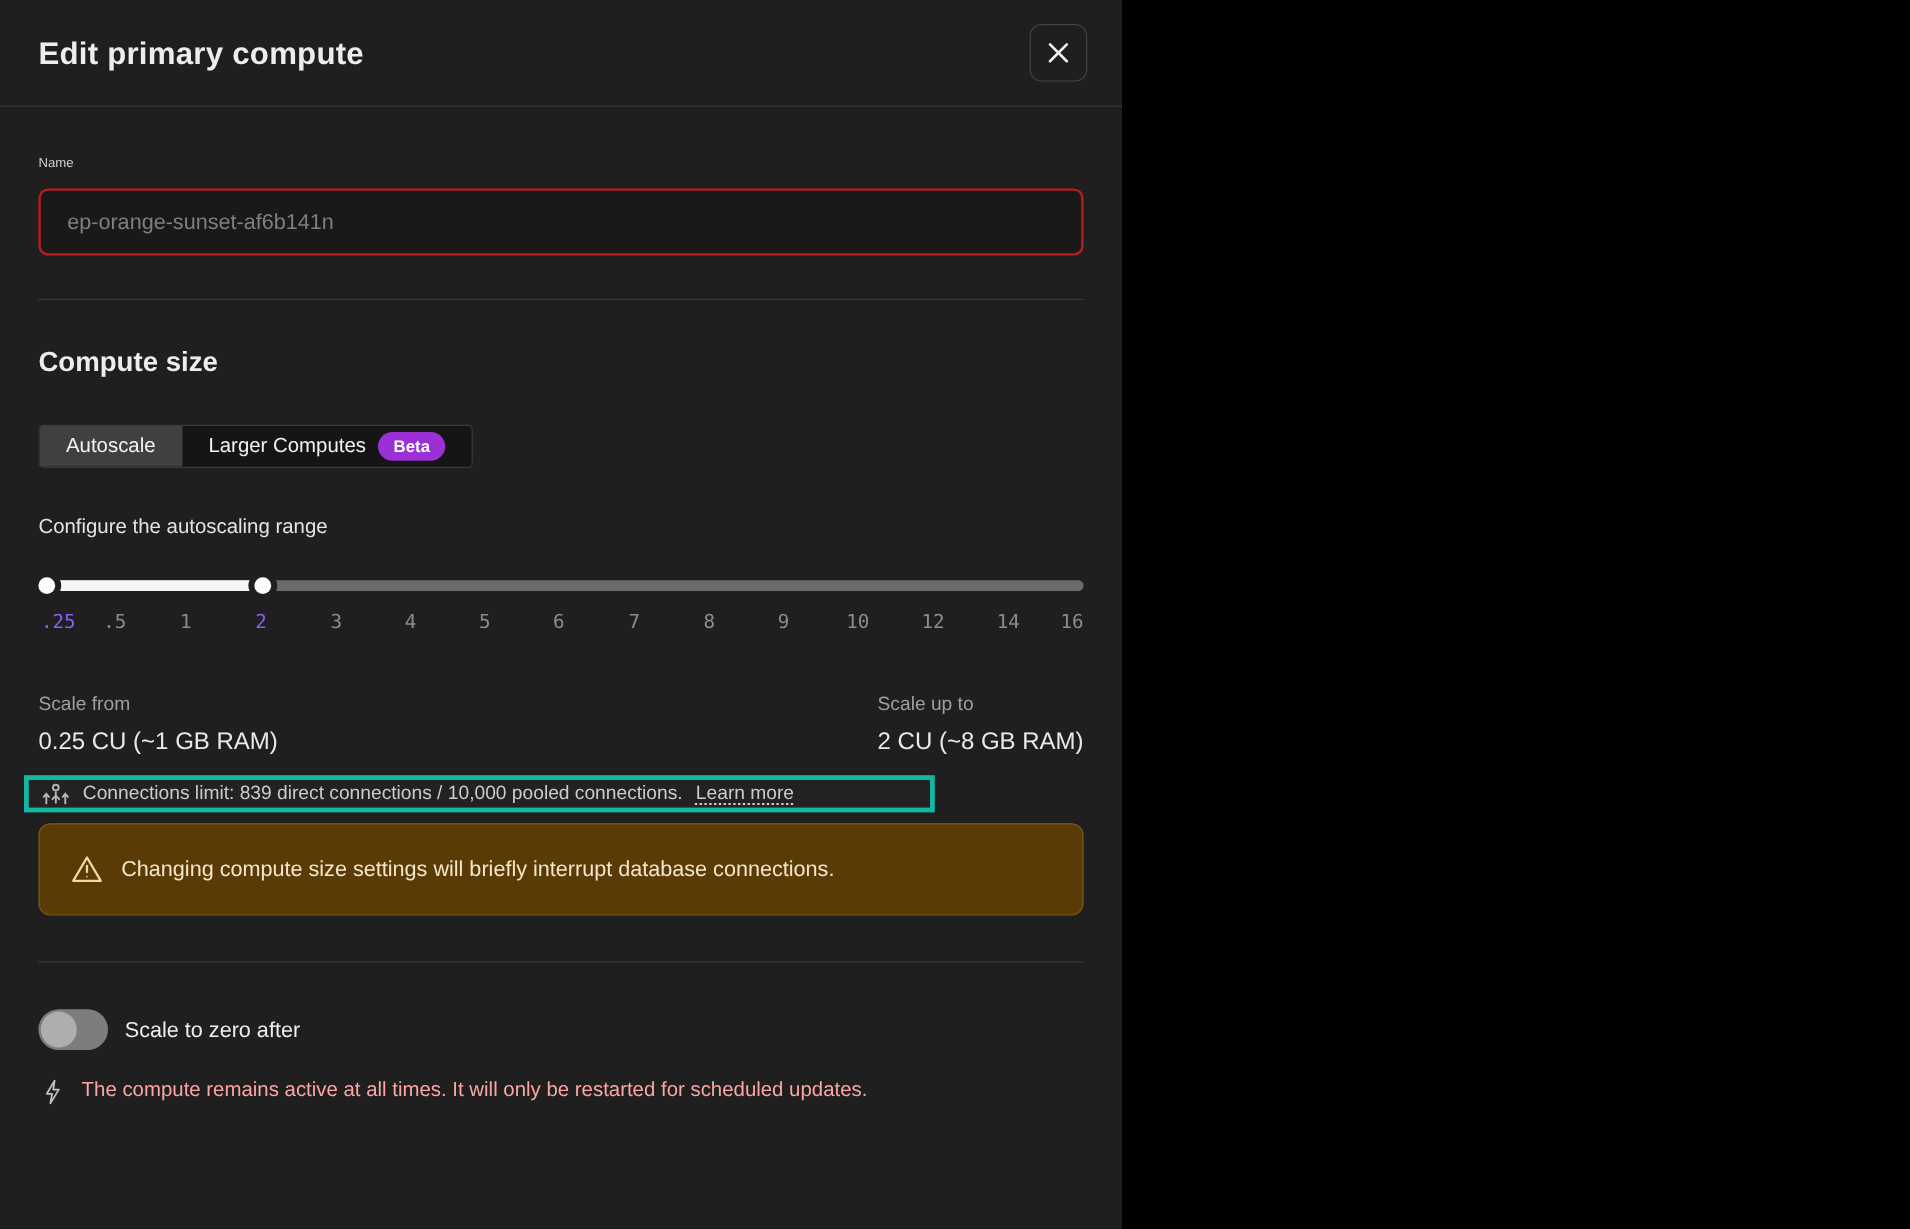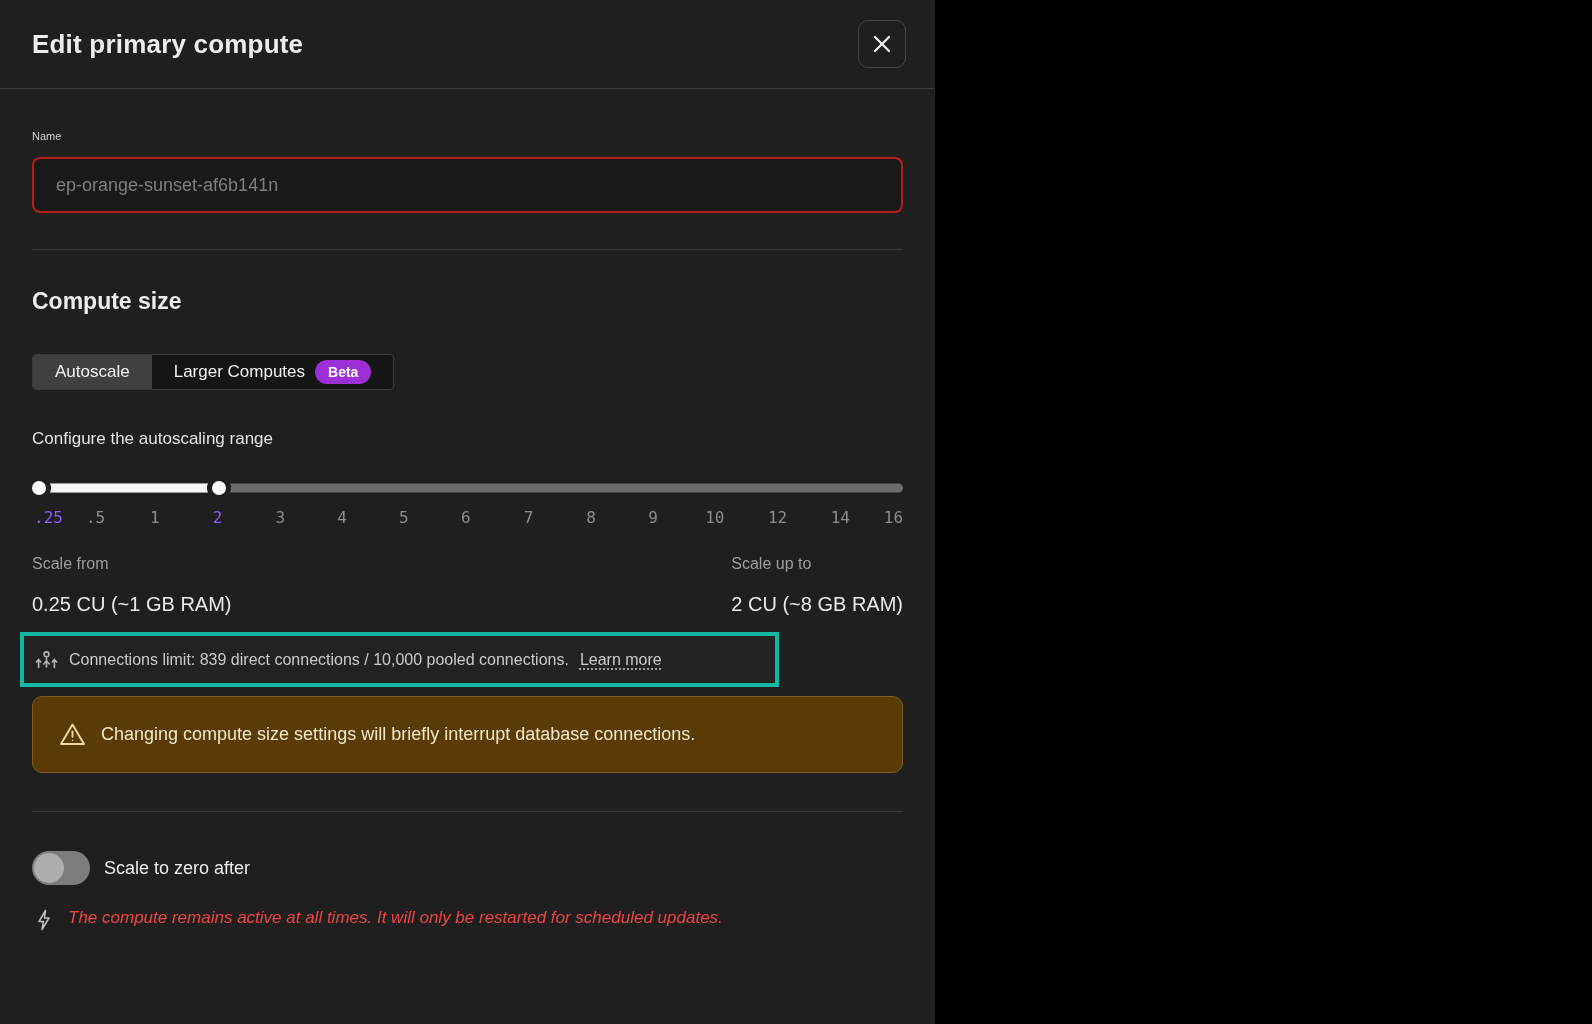--- a/index.html
+++ b/index.html
@@ -93,29 +93,29 @@
   .slider-ticks { position: relative; margin-top: 9px; height: 22px; }
   .tick {
     position: absolute; transform: translateX(-50%);
     font-family: "DejaVu Sans Mono", "Liberation Mono", monospace;
     font-size: 16px; color: #8c8c8c; white-space: nowrap;
   }
   .tick.active { color: #8b5cf6; }
 
   
   .scale-row { margin-top: 25px; display: flex; justify-content: space-between; align-items: flex-start; }
-  .scale-col { display: flex; flex-direction: column; gap: 20px; }
+  .scale-col { display: flex; flex-direction: column; gap: 10px; margin-top: 24px; }
   .scale-label { font-size: 16px; color: #9e9e9e; }
   .scale-value { font-size: 20px; color: #e9e9e9; }
 
   
   .connections-note {
     position: relative;
     margin: 16px 0 0 -12px;
-    width: 759px; height: 55px;
+    width: 759px; height: 31px;
     border: 4px solid var(--highlight, #12b8a2);
     display: flex; align-items: center; gap: 11px;
     padding: 0 10px 0 11px;
     background: #222222;
   }
   .connections-text { font-size: 16px; color: #cbcbcb; white-space: nowrap; }
   .learn-more-link {
     font-size: 16px; color: #cbcbcb; cursor: pointer;
     text-decoration: underline dotted; text-underline-offset: 4px;
   }
@@ -136,21 +136,21 @@
     width: 58px; height: 34px; border-radius: 17px;
     background: #7d7d7d; position: relative; cursor: pointer; flex: 0 0 auto;
   }
   .toggle-knob {
     position: absolute; left: 2px; top: 2px;
     width: 30px; height: 30px; border-radius: 50%;
     background: #aeaeae;
   }
   .toggle-label { font-size: 18px; color: #ededed; }
   .note-row { margin-top: 23px; display: flex; align-items: flex-start; gap: 16px; padding-left: 4px; }
-  .note-text { font-size: 17px; color: #ef4444; font-style: italic; }
+  .note-text { font-size: 17px; color: #fca5a5; }
   .bolt-icon { flex: 0 0 auto; margin-top: 1px; }
 </style>
 </head>
 <body>
 
 <div class="panel">
 
   <div class="modal-header">
     <div class="modal-title">Edit primary compute</div>
     <button class="close-btn">

